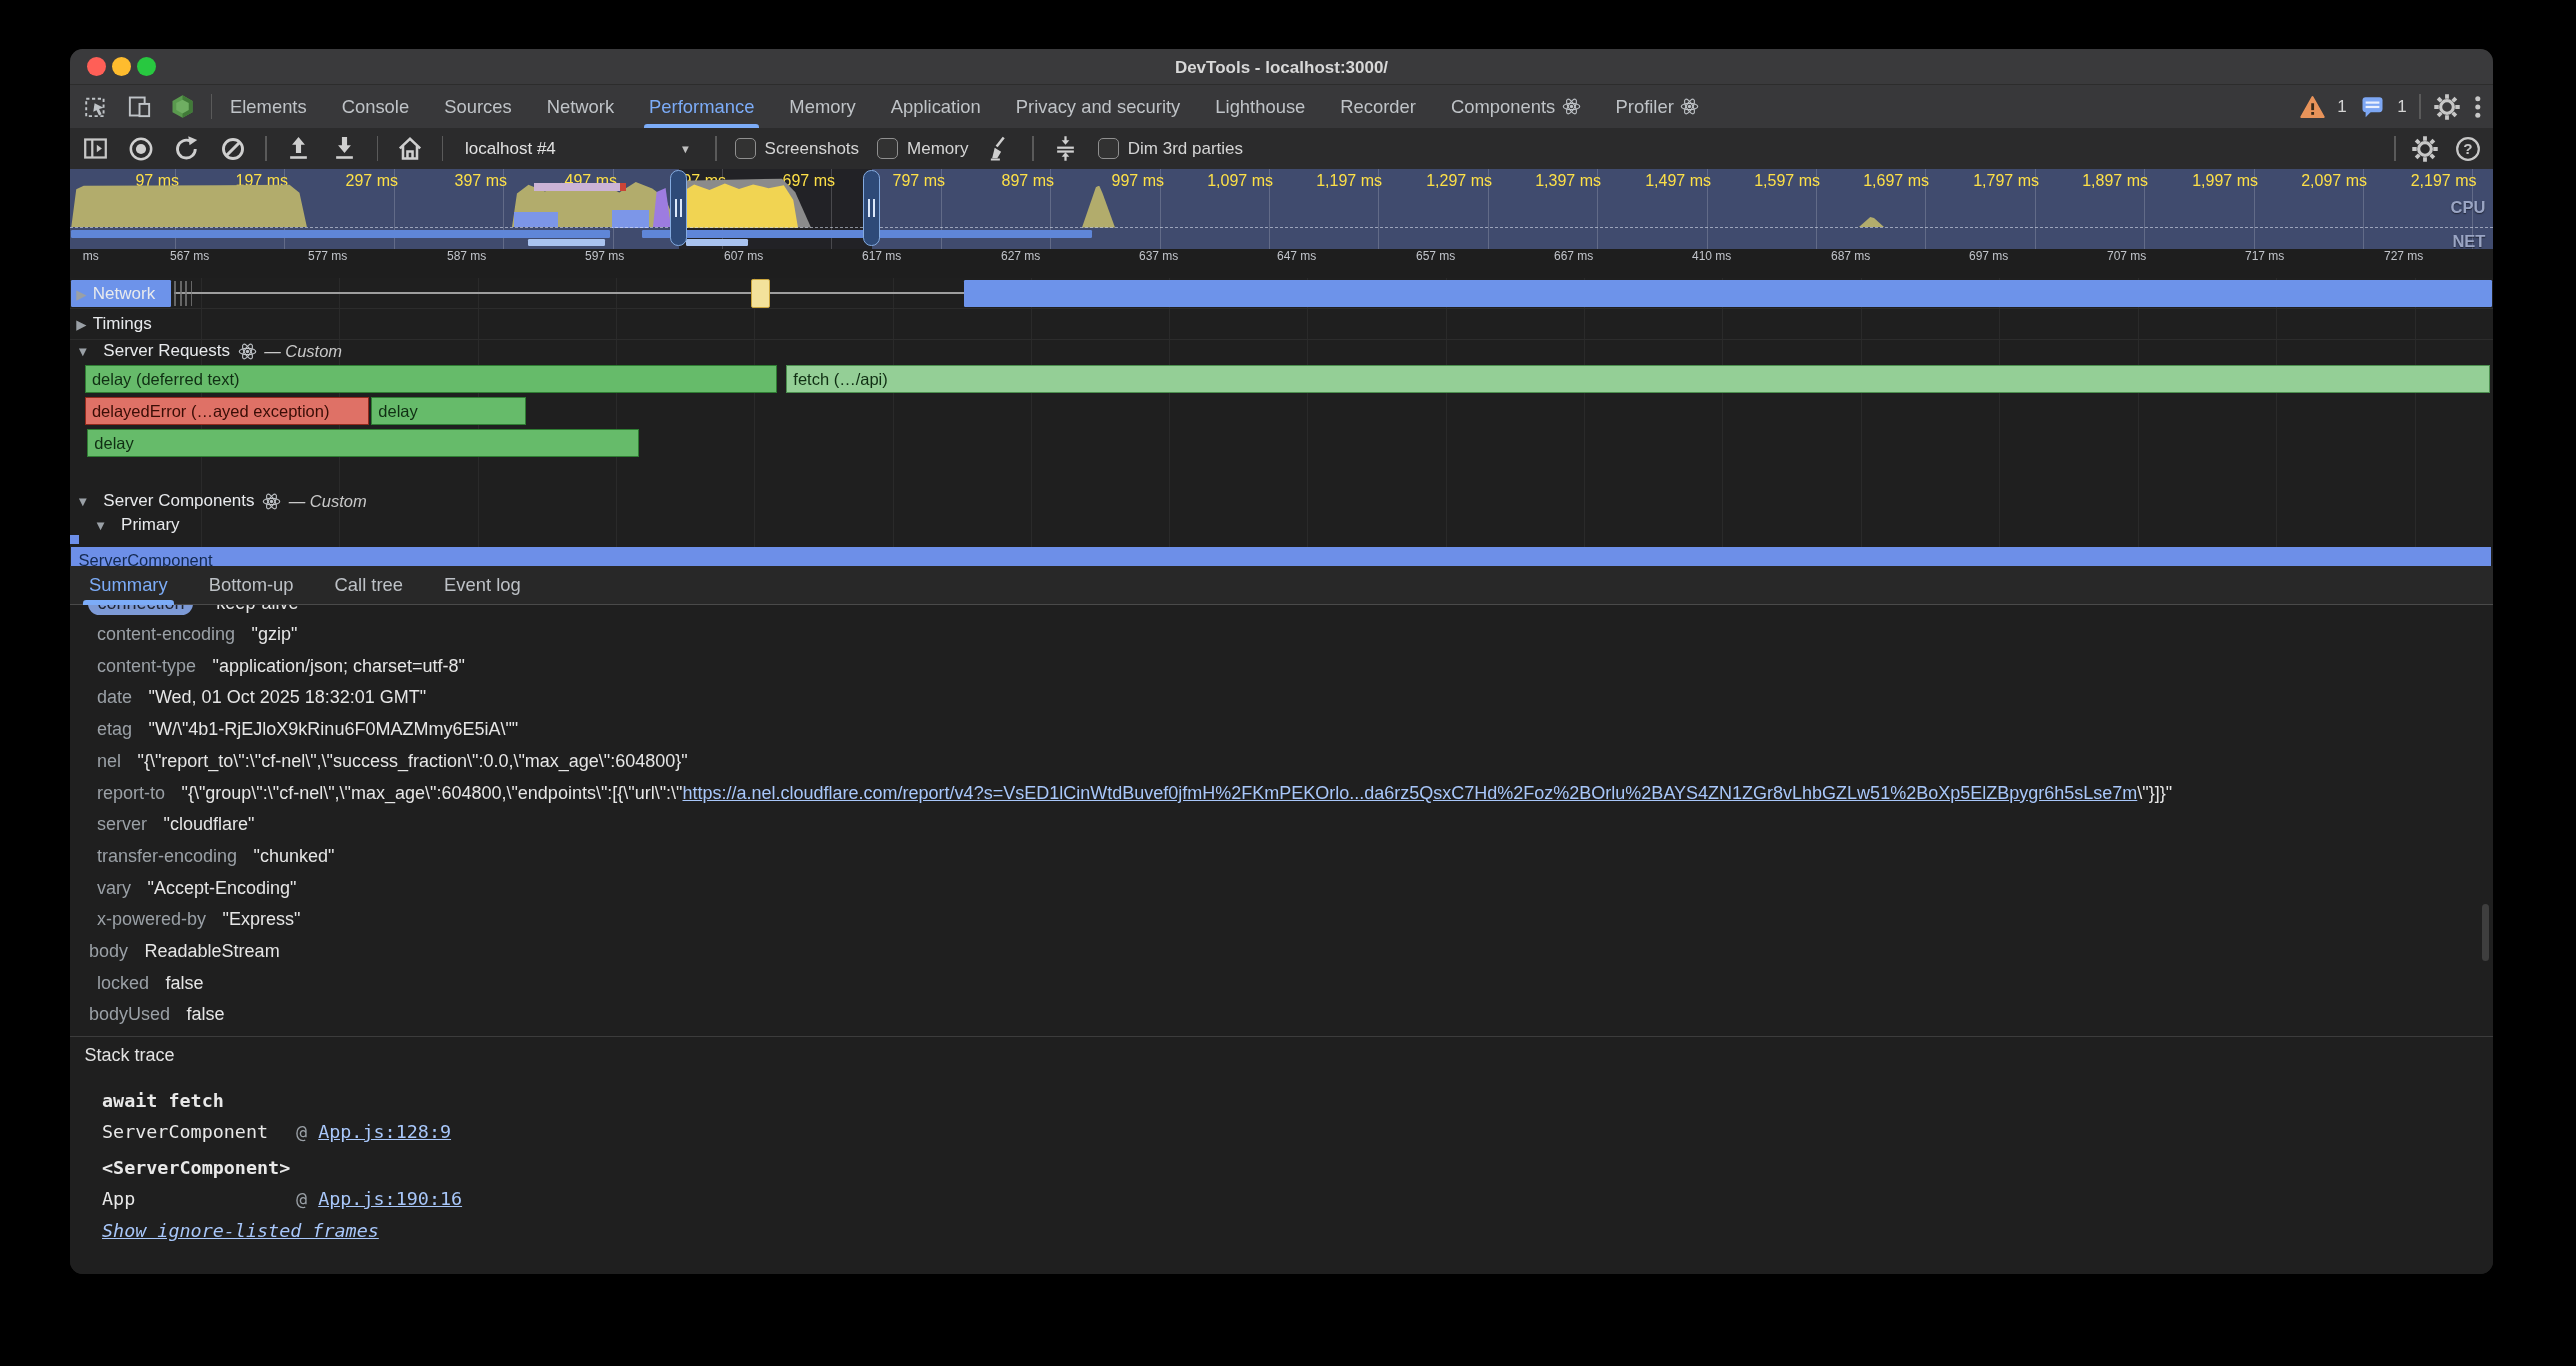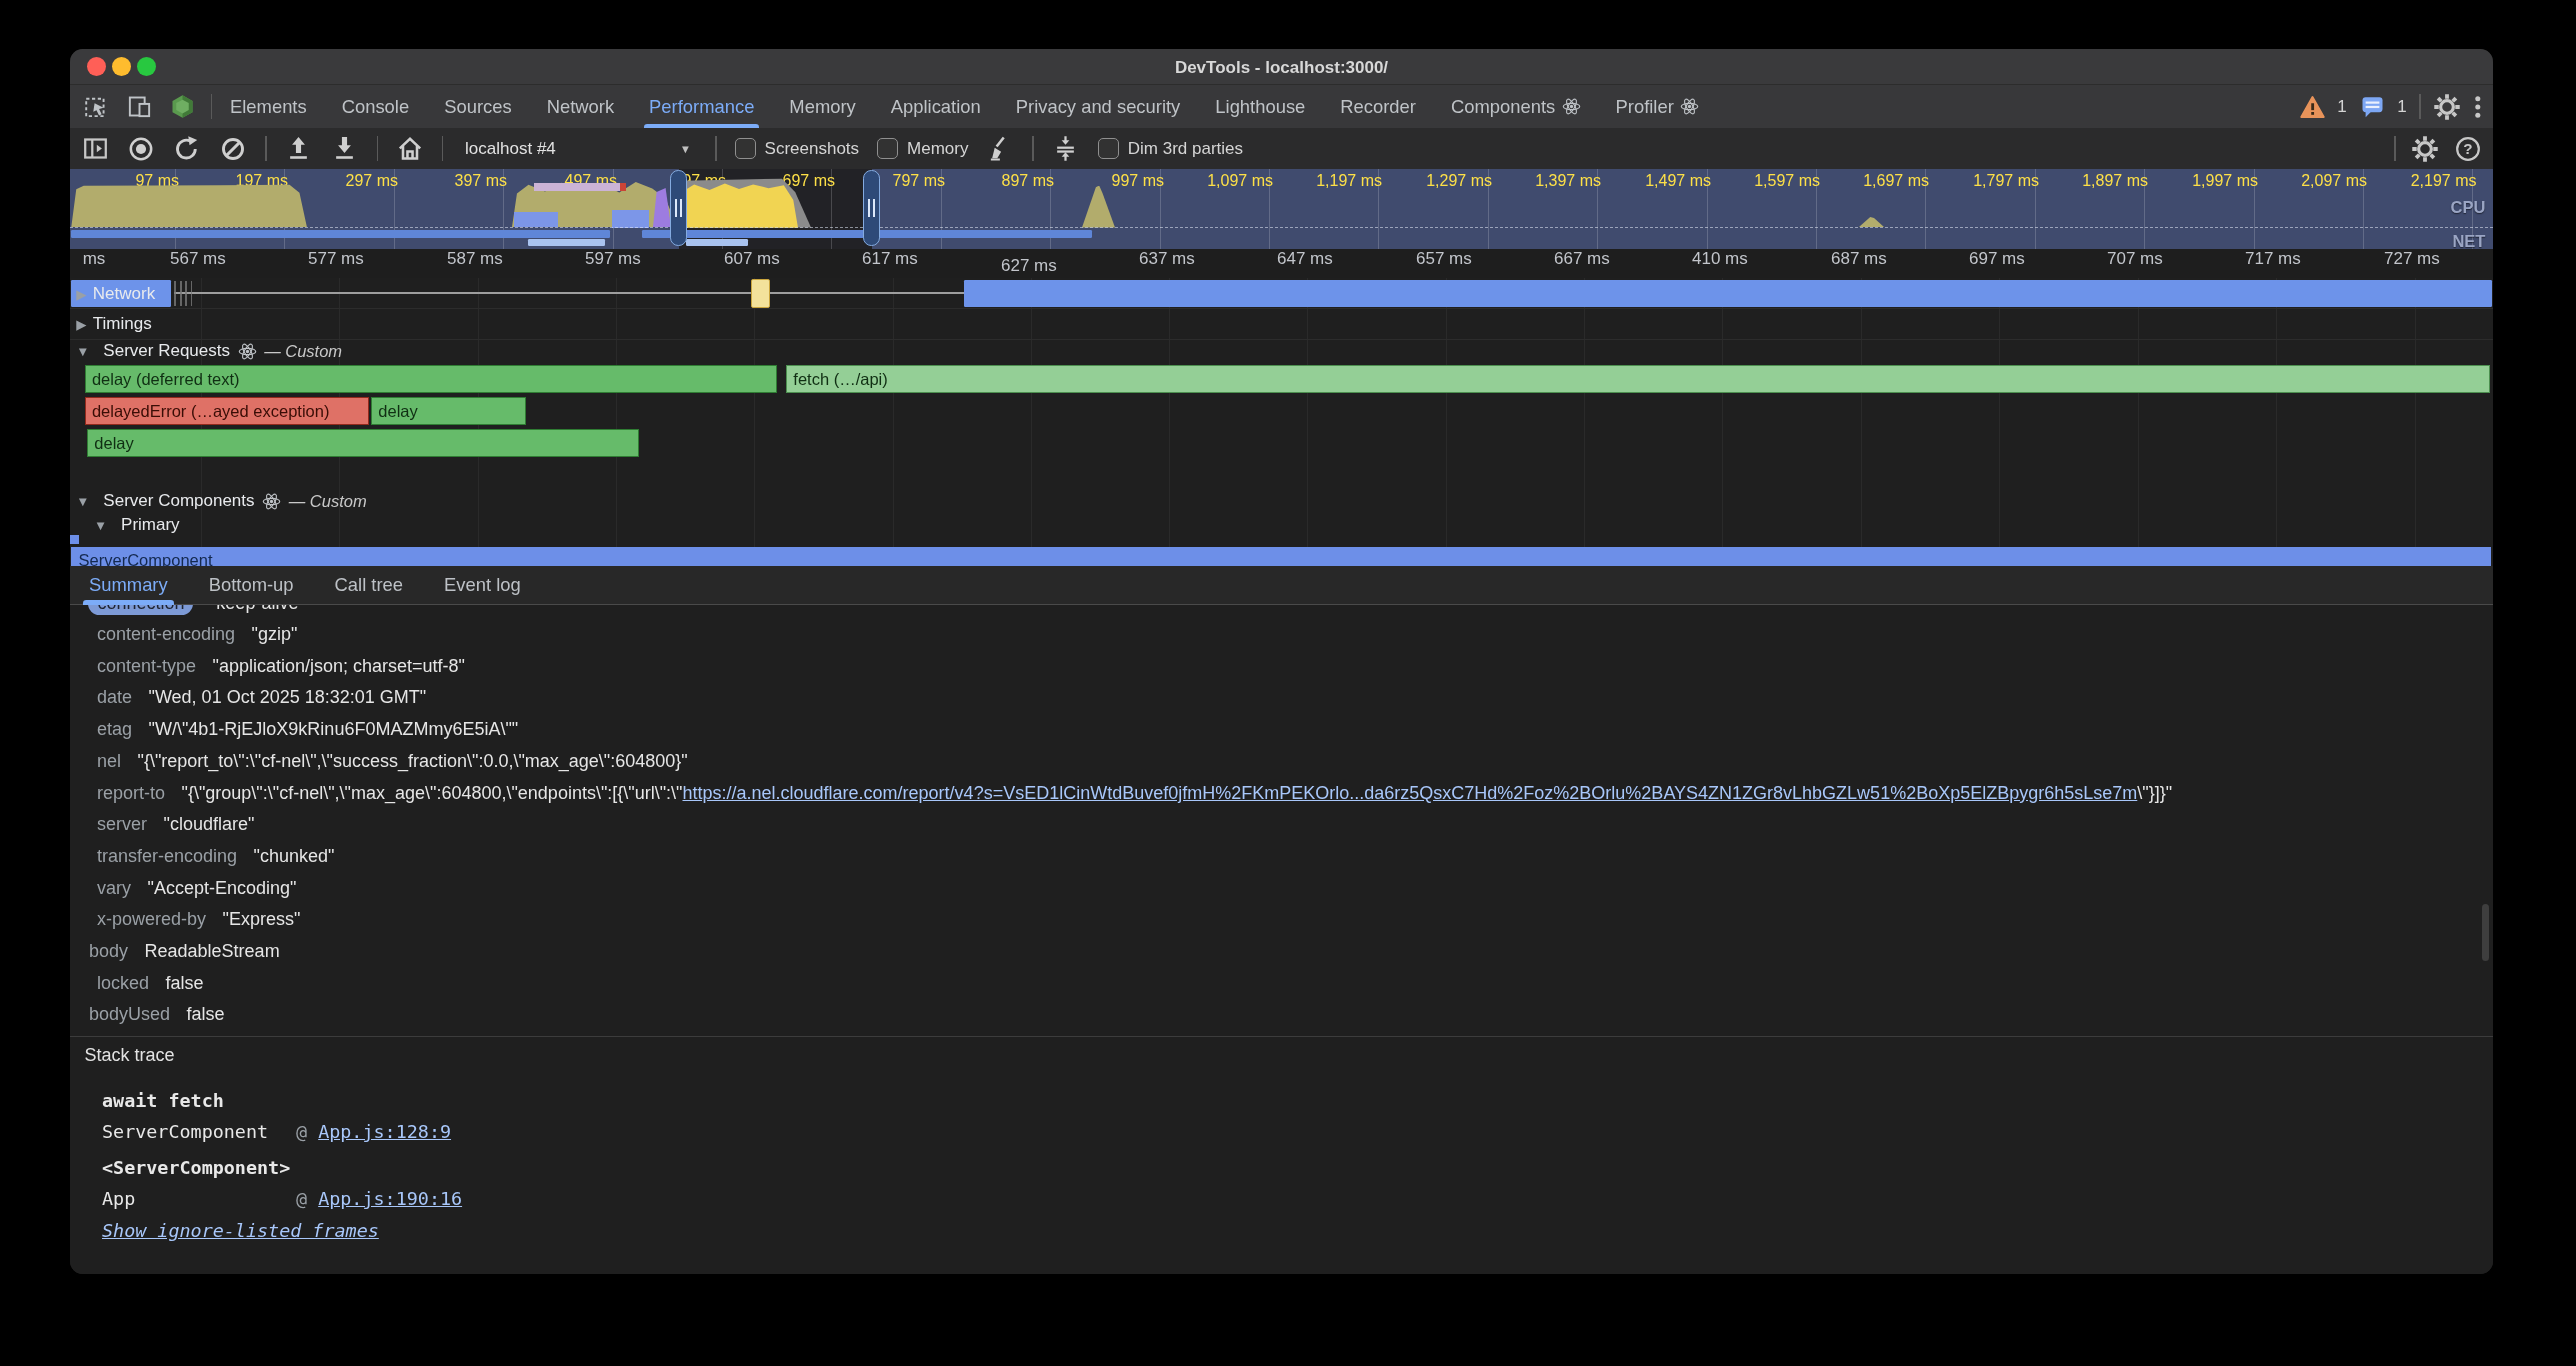--- a/index.html
+++ b/index.html
@@ -36,21 +36,21 @@
   .ov-sel{position:absolute;top:0;height:80px;background:#222226;}
   .ov-grid{position:absolute;top:0;width:1.3px;height:80px;background:rgba(255,255,255,.18);}
   .ov-lab{position:absolute;top:3.2px;color:#fde047;font-size:16px;font-weight:500;}
   .ov-shape{position:absolute;}
   .ov-dash{position:absolute;left:0;top:58px;width:100%;border-top:1.3px dashed rgba(230,236,250,.55);}
   .ov-side{position:absolute;right:7.6px;color:#9aa5c4;font-size:16.5px;font-weight:700;text-shadow:0 0.6px 1.3px #00000088;}
   .handle{position:absolute;top:1.3px;width:16.5px;height:76px;border-radius:8.2px;background:#2e4a78;border:1.9px solid #84abe0;box-sizing:border-box;}
   .handle i{position:absolute;top:28px;width:1.9px;height:18px;background:#dce8fa;}
   
   .ruler{position:absolute;left:0;top:200px;width:100%;height:29px;background:#1e1e1e;border-bottom:0.6px solid #343434;}
-  .rl{position:absolute;top:0;color:#c2c5cb;font-size:17px;}
+  .rl{position:absolute;top:0;color:#c2c5cb;font-size:12px;}
   
   .tracks{position:absolute;left:0;top:229px;width:100%;height:288px;background:#1f1f1f;overflow:hidden;}
   .grid{position:absolute;top:0;width:1.3px;height:288px;background:#2a2a2a;}
   .trackrow-line{position:absolute;left:0;width:100%;height:0.6px;background:#2c2c2c;}
   .tlabel{position:absolute;color:#e8eaed;font-size:17px;}
   .tri{color:#9aa0a6;font-size:13.3px;margin-right:6.3px;}
   .hatch{position:absolute;background:repeating-linear-gradient(90deg,#787878 0 1.9px,transparent 1.9px 5.7px);opacity:.8;}
   .whisker{position:absolute;height:1.9px;background:#9e9e9e;}
   .netbar{position:absolute;background:#6d93ea;border-radius:1.3px;}
   .ybox{position:absolute;background:#f3e29b;border:1.9px solid #caa53d;box-sizing:border-box;border-radius:1.9px;}
@@ -405,21 +405,21 @@
       </div>
 
     <div class="ruler" id="ruler">
       <span class="rl" style="left:12.7px">ms</span>
     <div class="rl" style="left: 100px;">567 ms</div>
         <div class="rl" style="left: 238px;">577 ms</div>
         <div class="rl" style="left: 377px;">587 ms</div>
         <div class="rl" style="left: 515px;">597 ms</div>
         <div class="rl" style="left: 654px;">607 ms</div>
         <div class="rl" style="left: 792px;">617 ms</div>
-        <div class="rl" style="left: 931px; margin-top: 7px;">627 ms</div>
+        <div class="rl" style="left: 931px;">627 ms</div>
         <div class="rl" style="left: 1069px;">637 ms</div>
         <div class="rl" style="left: 1207px;">647 ms</div>
         <div class="rl" style="left: 1346px;">657 ms</div>
         <div class="rl" style="left: 1484px;">667 ms</div>
         <div class="rl" style="left: 1622px;">410 ms</div>
         <div class="rl" style="left: 1761px;">687 ms</div>
         <div class="rl" style="left: 1899px;">697 ms</div>
         <div class="rl" style="left: 2037px;">707 ms</div>
         <div class="rl" style="left: 2175px;">717 ms</div>
         <div class="rl" style="left: 2314px;">727 ms</div>

